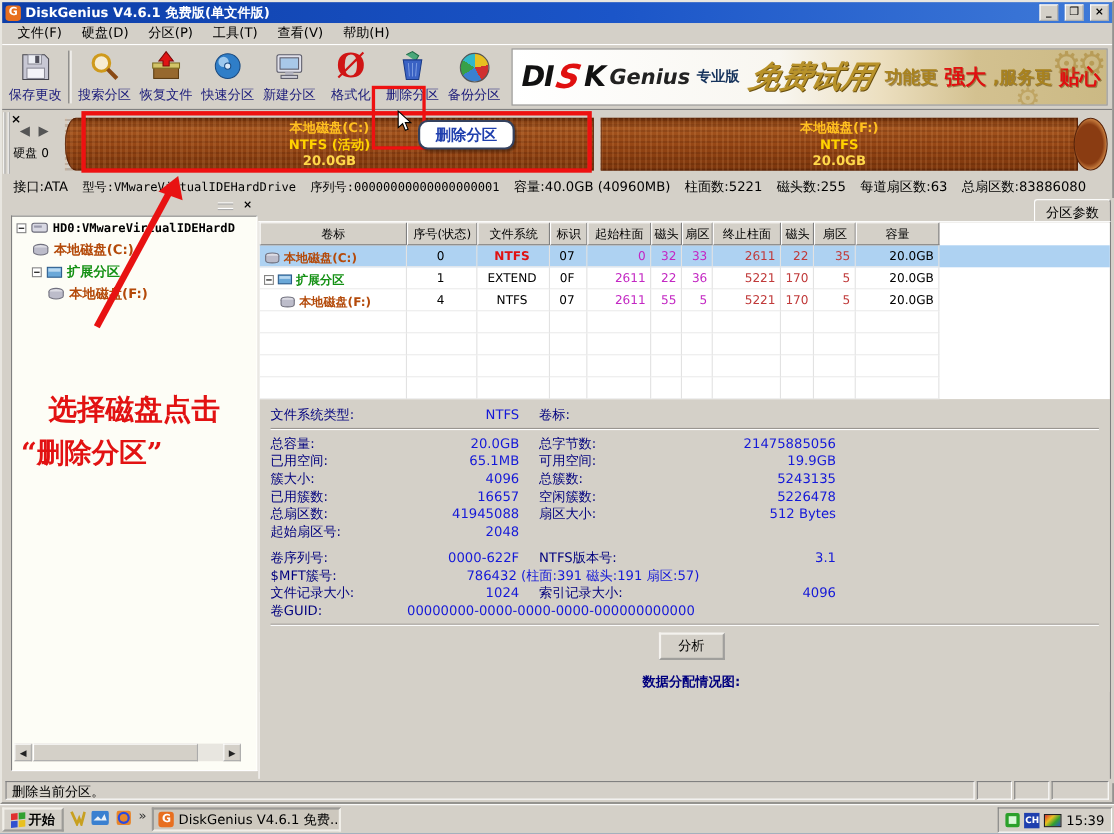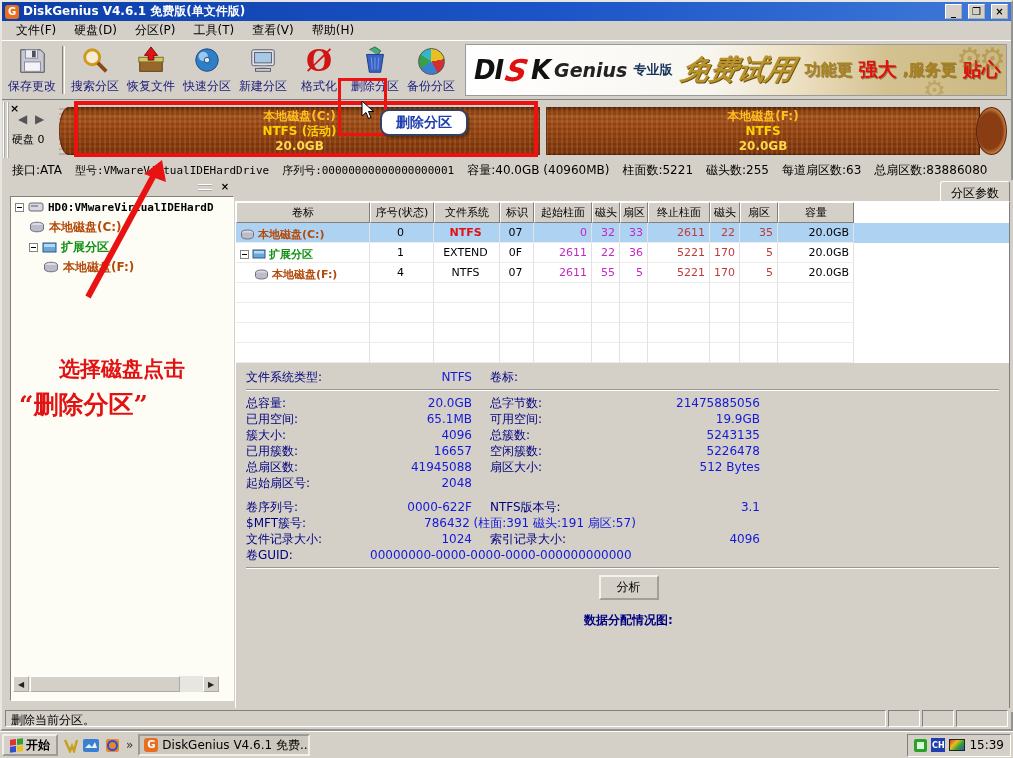--- a/index.html
+++ b/index.html
@@ -99,21 +99,21 @@
     border:1px solid; border-color:#808080 #fff #fff #808080; overflow:hidden; }
   .tree-item { display:flex; align-items:center; gap:4px; height:20px; padding-left:4px; white-space:nowrap; }
   .expander { width:9px; height:9px; background:#fff; border:1px solid #848484; position:relative; flex:0 0 auto; }
   .expander::after { content:""; position:absolute; left:1px; right:1px; top:3px; height:1px; background:#000; }
   .tree-root-label { font-weight:bold; font-size:11px; font-family:"DejaVu Sans Mono","Liberation Mono",monospace; }
   .tree-disk-label { font-weight:bold; color:#b44a0a; font-size:12px; }
   .tree-ext-label { font-weight:bold; color:#139013; font-size:12px; }
   .ind1 { margin-left:14px; } .ind2 { margin-left:28px; }
   .annotation { position:absolute; left:0; top:158px; width:100%; text-align:center;
     font-family:"DejaVu Serif","Liberation Serif",serif; color:#e21212; font-weight:bold; z-index:5; }
-  .annotation .a1 { font-size:21px; white-space:nowrap; }
+  .annotation .a1 { font-size:26px; white-space:nowrap; }
   .annotation .a2 { font-size:25px; margin-top:5px; text-align:left; padding-left:8px; white-space:nowrap; }
   .hscroll { position:absolute; left:2px; bottom:8px; width:206px; height:16px; background:#e8e6e0; display:flex; }
   .sbtn { width:16px; height:16px; background:#d4d0c8; border:1px outset #fff; font-size:8px;
     display:flex; align-items:center; justify-content:center; color:#222; }
   .sthumb { height:16px; width:150px; background:#d4d0c8; border:1px outset #fff; margin-left:1px; }
 
   
   .right-panel { position:absolute; left:233px; top:0px; width:775px; height:530px; }
   .tabs { display:flex; height:21px; padding-left:4px; align-items:flex-end;flex-direction:column; }
   .tab { padding:3px 10px 2px; font-size:12px; background:#d4d0c8;
@@ -147,21 +147,21 @@
   .alloc-label { color:#00007e; font-weight:bold; }
 
   
   .statusbar { position:absolute; left:0; bottom:0; width:100%; height:21px; background:#d4d0c8;
     display:flex; gap:2px; padding:2px 3px; }
   .sb-panel { border:1px solid; border-color:#808080 #fff #fff #808080; padding:1px 5px; font-size:12px; white-space:nowrap; }
   .sb-main { flex:1; } .sb-small { width:32px; } .sb-small2 { width:52px; }
 
   
   .taskbar { position:absolute; left:0; bottom:0; width:1013px; height:27px; background:#d4d0c8;
-    border-top:1px solid #fff; display:flex; align-items:center; padding:2px 2px; gap:3px; }
+    border-top:1px solid #fff; display:flex; align-items:flex-start; padding:2px 2px; gap:3px; }
   .start-btn { height:22px; display:flex; align-items:center; gap:3px; padding:0 6px;
     background:#d4d0c8; border:2px outset #f0eee8; font-weight:bold; font-size:12px; }
   .flag { width:13px; height:13px; display:grid; grid-template-columns:6px 6px; grid-template-rows:6px 6px; gap:1px; transform:skewY(-6deg); }
   .flag i { display:block; } .f1{background:#e03030;} .f2{background:#30a030;} .f3{background:#3050d0;} .f4{background:#e8c020;}
   .ql-icon { width:18px; height:18px; display:flex; align-items:center; justify-content:center; }
   .chev { font-size:12px; color:#333; padding:0 2px; }
   .task-btn { height:22px; width:172px; display:flex; align-items:center; gap:4px; padding:0 4px;
     background:#cdc8be; border:2px inset #f0eee8; font-size:12px; white-space:nowrap; overflow:hidden; }
   .tray { margin-left:auto; height:23px; border:1px solid; border-color:#808080 #fff #fff #808080;
     display:flex; align-items:center; gap:4px; padding:0 6px; }

